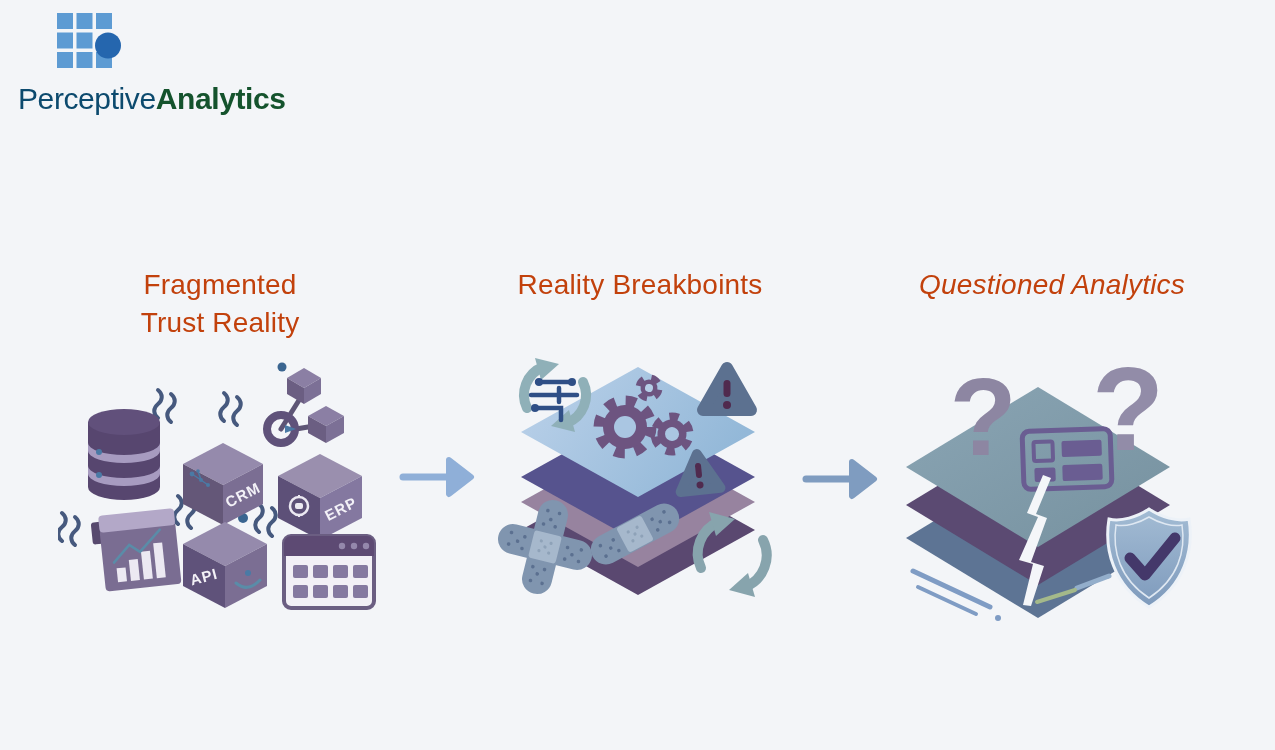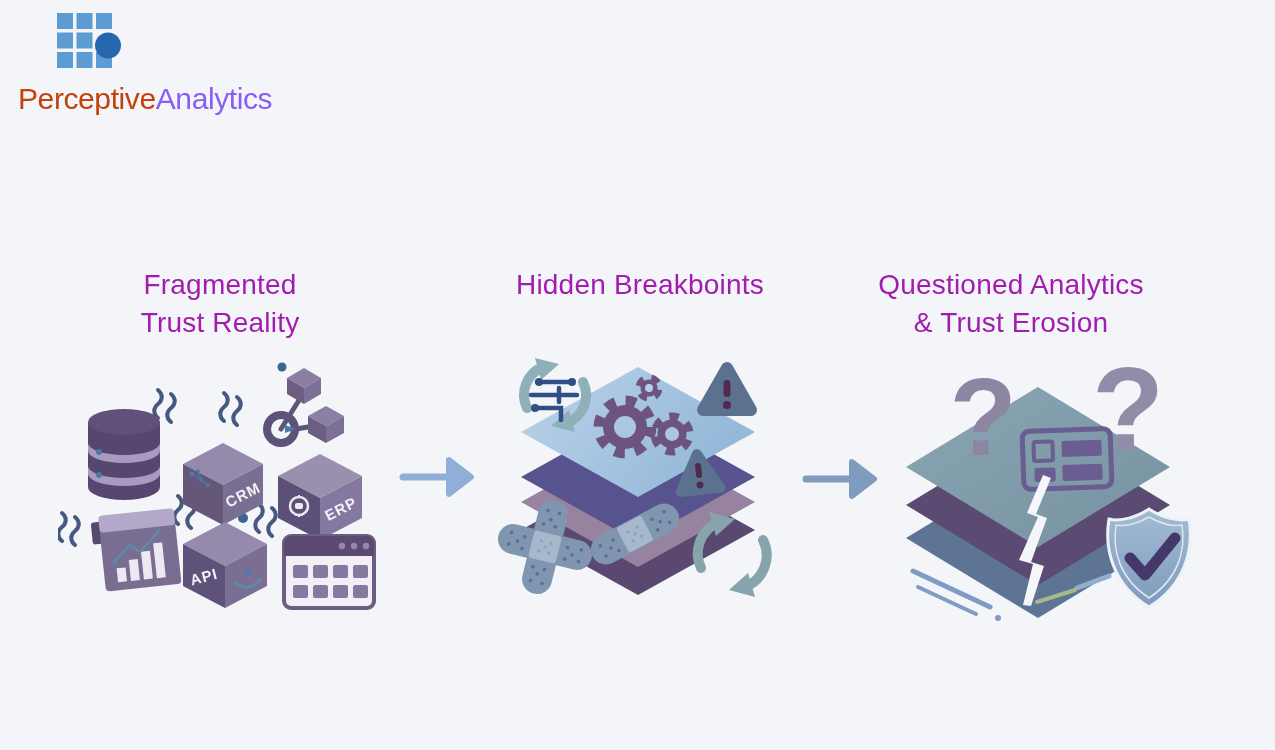--- a/index.html
+++ b/index.html
@@ -9,31 +9,31 @@
     font-family:"Liberation Sans", sans-serif;
     position:relative;
     overflow:hidden;
   }
   .stage { position:absolute; inset:0; }
   .logo-mark { position:absolute; left:57px; top:13px; }
   .logo-text {
     position:absolute; left:18px; top:82px;
     font-size:30px; letter-spacing:-0.4px; white-space:nowrap;
   }
-  .logo-text .lt-regular { color:#c2410c; font-weight:400; }
-  .logo-text .lt-bold    { color:#8b5cf6; font-weight:400; }
+  .logo-text .lt-regular { color:#0c4a6e; font-weight:400; }
+  .logo-text .lt-bold    { color:#14532d; font-weight:700; }
   .heading {
     position:absolute; top:266px;
     text-align:center; font-size:28px; font-weight:500;
-    color:#a21caf; line-height:38px; letter-spacing:0.2px;
+    color:#c2410c; line-height:38px; letter-spacing:0.2px;
   }
   .heading span { display:block; }
   .h1 { left:30px;  width:380px; }
   .h2 { left:450px; width:380px; }
-  .h3 { left:821px; width:380px; }
+  .h3 { left:862px; width:380px;font-style:italic; }
   .illus { position:absolute; }
   .illus-1 { left:58px;  top:352px; }
   .illus-2 { left:475px; top:350px; }
   .illus-3 { left:888px; top:355px; }
   .arrow { position:absolute; }
   .arrow-1 { left:395px; top:450px; }
   .arrow-2 { left:800px; top:452px; }
   svg text { font-family:"Liberation Sans", sans-serif; }
 </style>
 </head>
@@ -54,25 +54,24 @@
     </g>
     <circle cx="51" cy="32.5" r="13" fill="#2566ae"></circle>
   </svg>
   <div class="logo-text"><span class="lt-regular">Perceptive</span><span class="lt-bold">Analytics</span></div>
 
   <h2 class="heading h1">
     <span>Fragmented</span>
     <span>Trust Reality</span>
   </h2>
   <h2 class="heading h2">
-    <span>Hidden Breakboints</span>
+    <span>Reality Breakboints</span>
   </h2>
   <h2 class="heading h3">
     <span>Questioned Analytics</span>
-    <span>&amp; Trust Erosion</span>
   </h2>
 
   <svg class="illus illus-1" width="330" height="265" viewBox="0 0 330 265">
 
     <g stroke="#46597e" stroke-width="4" fill="none" stroke-linecap="round">
       <path d="M100,38 c5,4 5,10 0,14 c-5,4 -5,10 0,14"></path>
       <path d="M113,42 c5,4 5,10 0,14 c-5,4 -5,10 0,14"></path>
       <path d="M166,41 c5,4 5,10 0,14 c-5,4 -5,10 0,14"></path>
       <path d="M179,45 c5,4 5,10 0,14 c-5,4 -5,10 0,14"></path>
       <path d="M120,144 c5,4 5,10 0,14 c-5,4 -5,10 0,14"></path>

